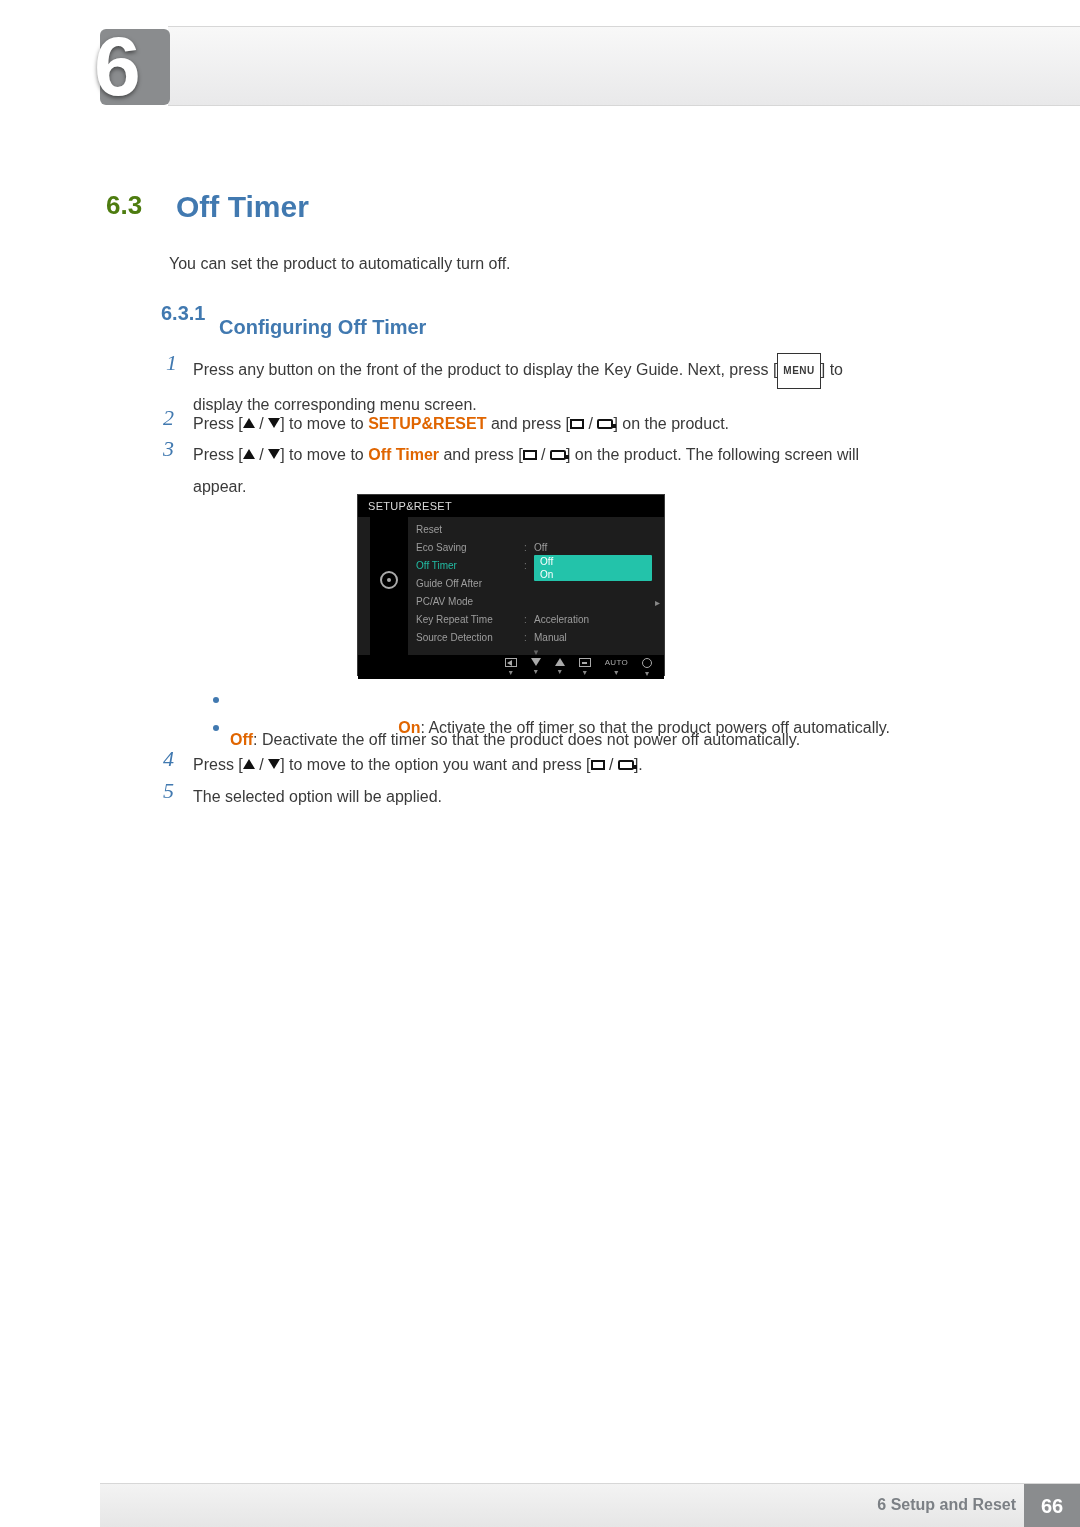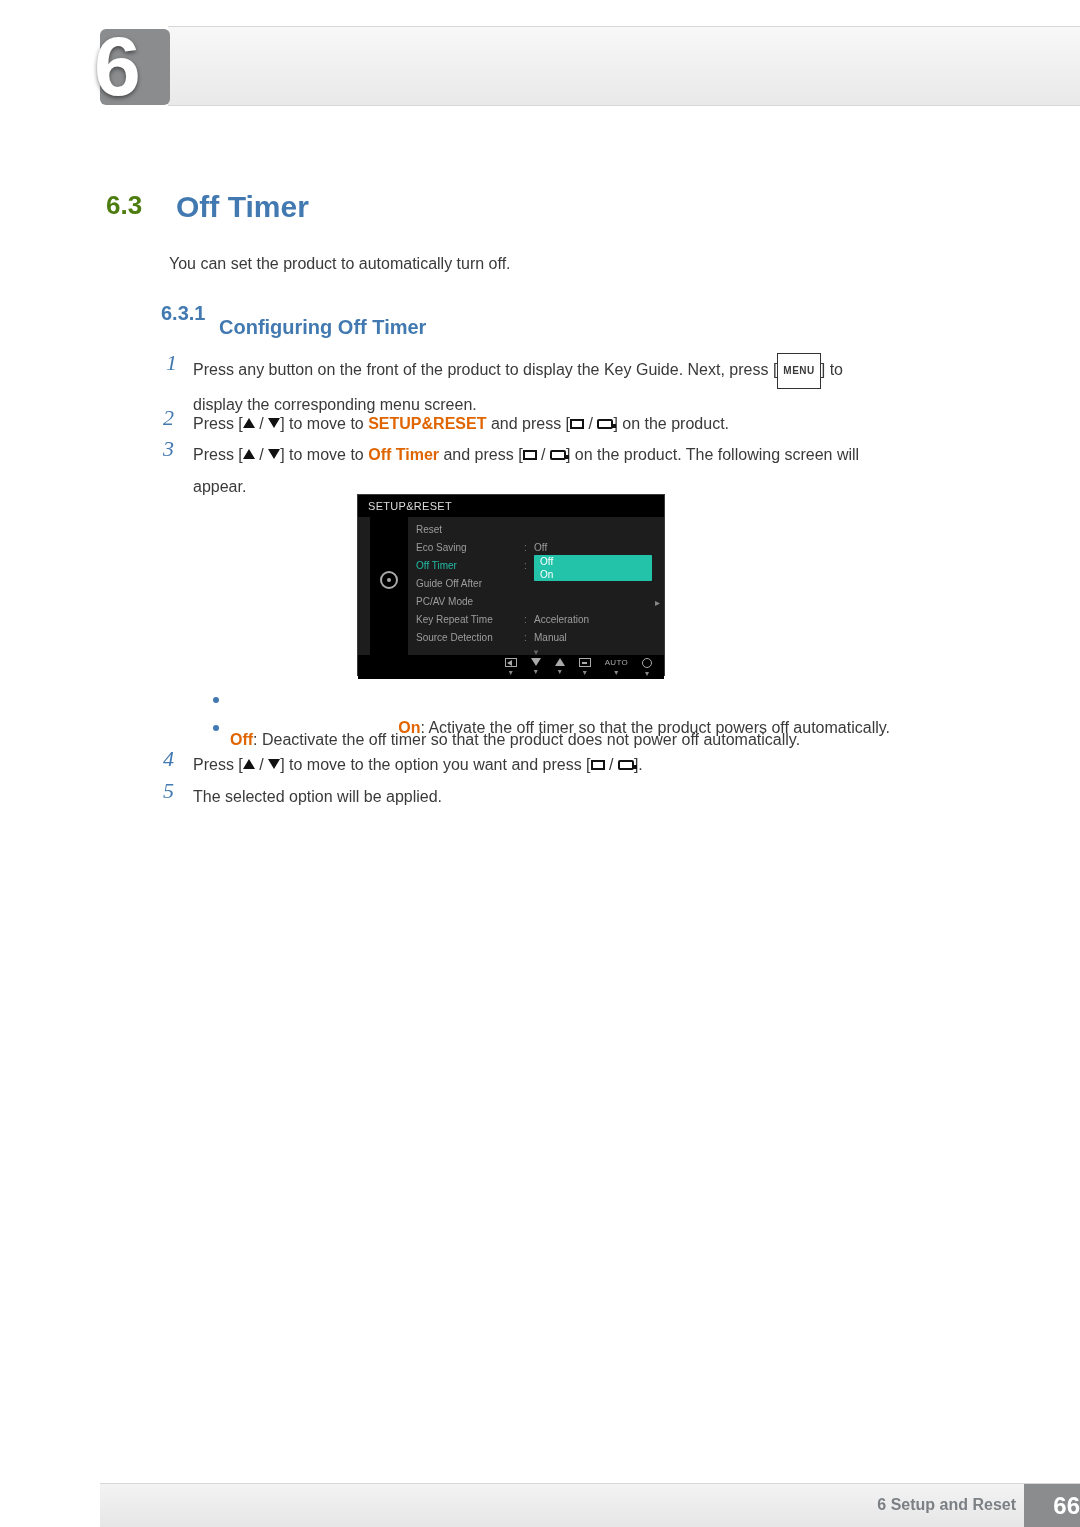--- a/index.html
+++ b/index.html
@@ -286,23 +286,23 @@
     color: #7c8085;
   }
   .footer-page {
     position: absolute;
     right: 0;
     top: 0;
     width: 56px;
     height: 44px;
     background: #8a8c8e;
     color: #fff;
-    font-size: 24px;
-    font-weight: bold;
-    text-align: right;
+    font-size: 20px;
+    font-weight: bold;
+    text-align: center;
     line-height: 44px;
   }
 </style>
 </head>
 <body>
 
 <div class="header-bar">
   <div class="header-grey"></div>
   <div class="chapter-num-bg"></div>
   <div class="chapter-num">6</div>

